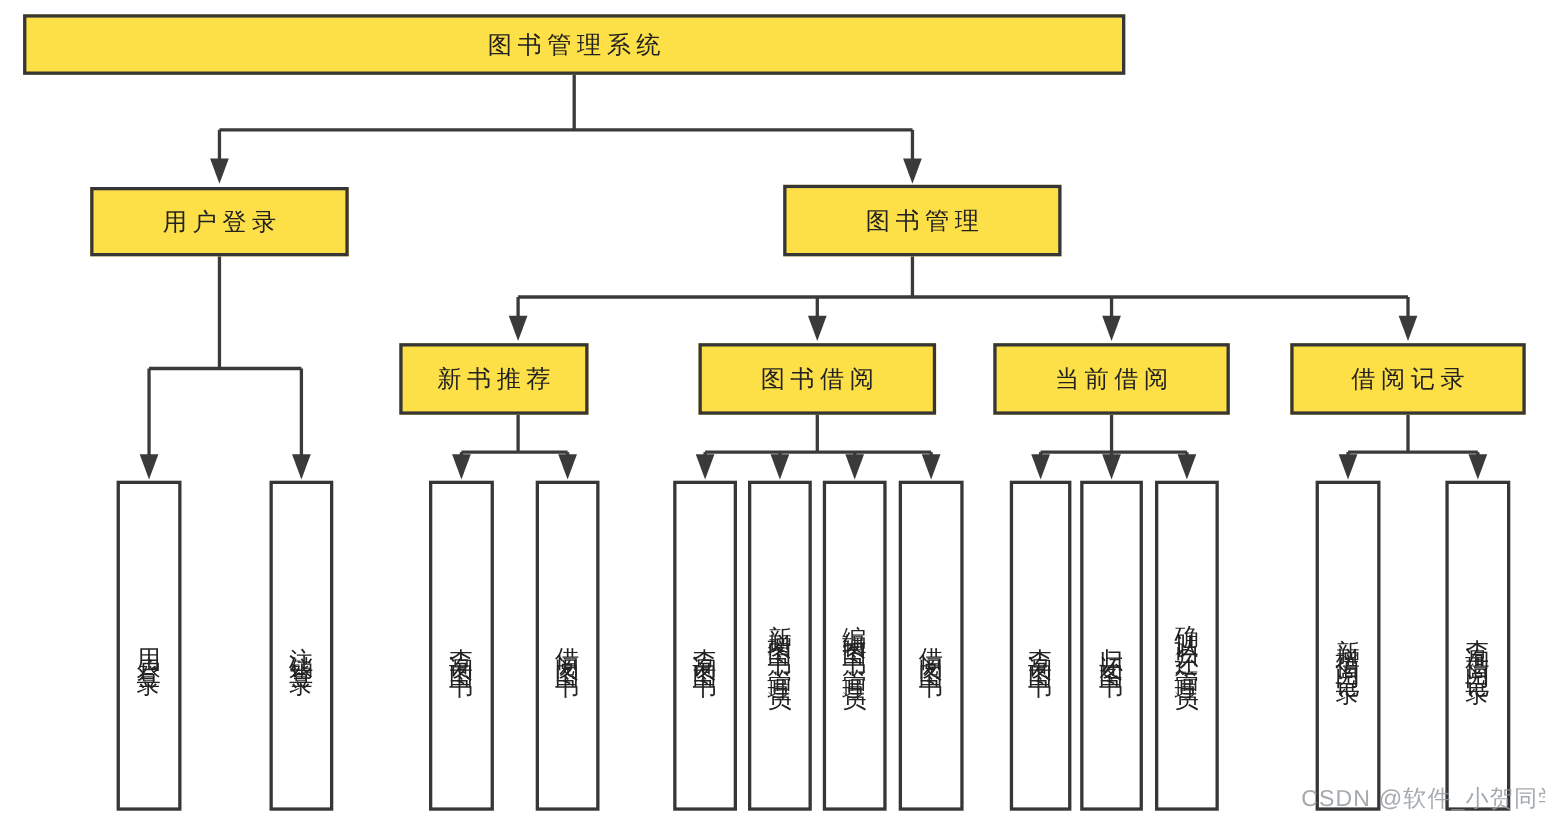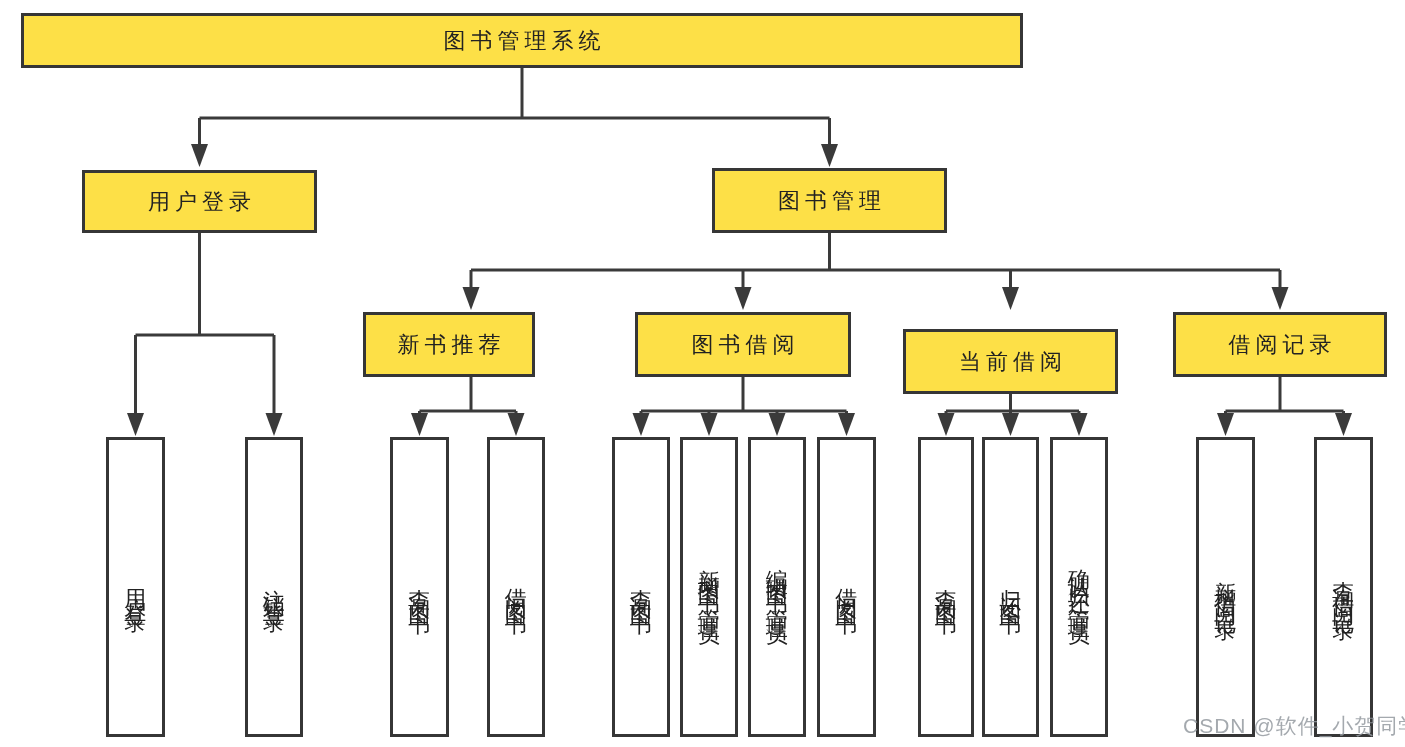--- a/index.html
+++ b/index.html
@@ -50,24 +50,24 @@
     left:1183px;top:712px;
     font-size:21px;
     color:rgba(148,154,160,0.85);
     letter-spacing:1px;
     z-index:3;
     white-space:nowrap;
   }
   
   #n-root{left:21px;top:13px;width:1002px;height:55px;}
   #n-login{left:82px;top:170px;width:235px;height:63px;}
-  #n-mgmt{left:712px;top:168px;width:235px;height:65px;}
+  #n-mgmt{left:712px;top:168px;width:253px;height:65px;}
   #n-newbook{left:363px;top:312px;width:172px;height:65px;}
   #n-borrow{left:635px;top:312px;width:216px;height:65px;}
-  #n-current{left:903px;top:312px;width:215px;height:65px;margin-top:17px;}
+  #n-current{left:903px;top:312px;width:215px;height:65px;}
   #n-records{left:1173px;top:312px;width:214px;height:65px;}
   #lf1{left:106px;width:59px;}
   #lf2{left:245px;width:58px;}
   #lf3{left:390px;width:59px;}
   #lf4{left:487px;width:58px;}
   #lf5{left:612px;width:58px;}
   #lf6{left:680px;width:58px;}
   #lf7{left:748px;width:58px;}
   #lf8{left:817px;width:59px;}
   #lf9{left:918px;width:56px;}

